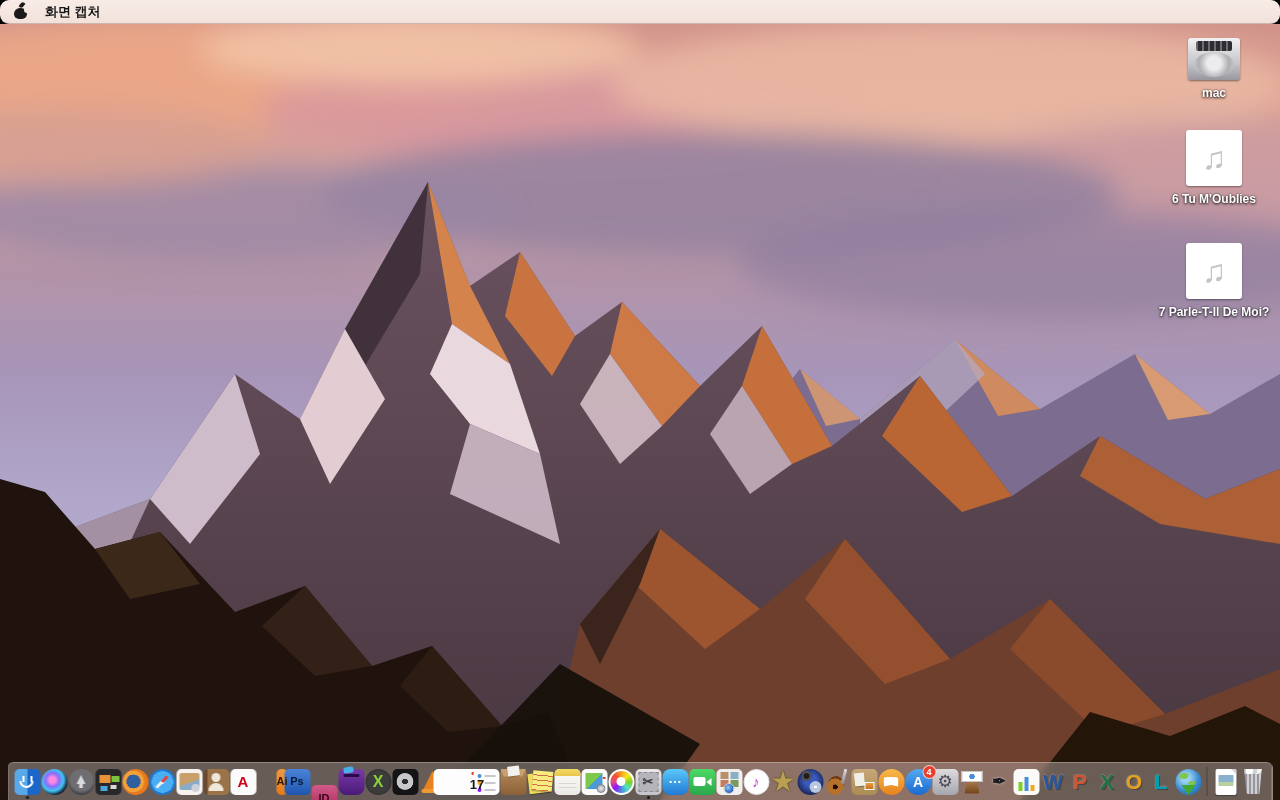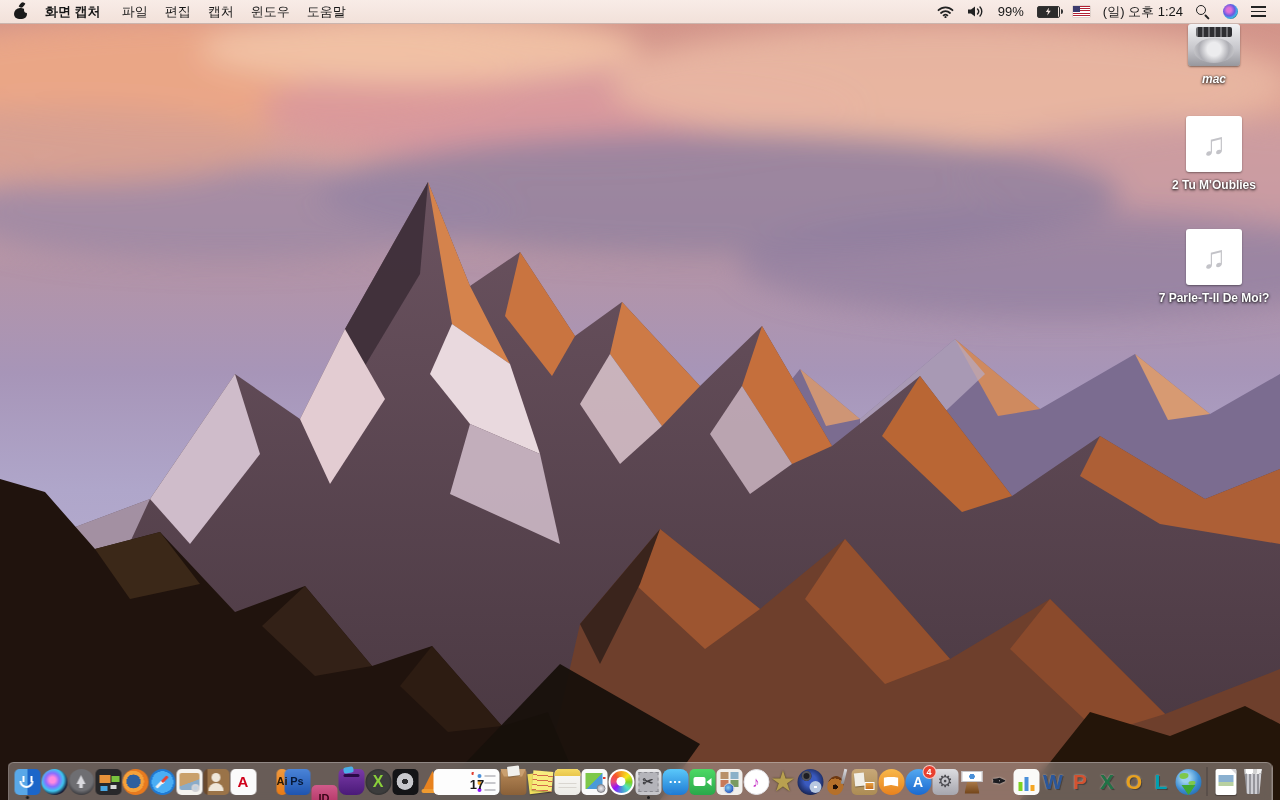--- a/index.html
+++ b/index.html
@@ -4,21 +4,21 @@
 <style>
   html,body{margin:0;padding:0;}
   body{width:1280px;height:800px;overflow:hidden;position:relative;background:#000;
        font-family:"Liberation Sans",sans-serif;-webkit-font-smoothing:antialiased;}
   
   #wallpaper{position:absolute;top:24px;left:0;width:1280px;height:776px;}
   #wallpaper svg{display:block;width:100%;height:100%;}
   
   #menubar{position:absolute;top:0;left:0;width:1280px;height:24px;display:flex;align-items:center;
            padding:0 14px;box-sizing:border-box;background:linear-gradient(#f8ece7,#f2e1da);
-           border-bottom:1px solid rgba(120,80,70,.35);font-size:13px;color:#161616;z-index:50;}
+           border-bottom:1px solid rgba(120,80,70,.35);font-size:13px;color:#161616;z-index:50;border-radius:9px;}
   .apple{width:13px;height:15px;position:relative;margin-right:4px;}
   .apple::before{content:"";position:absolute;bottom:0;left:0;width:13px;height:11px;background:#1a1a1a;
                  border-radius:6px 6px 5px 5px;}
   .apple::after{content:"";position:absolute;right:-3px;top:3px;width:6px;height:6px;border-radius:50%;background:#f5e6e0;}
   .apple i{position:absolute;top:-2px;left:6px;width:4px;height:6px;background:#1a1a1a;
            border-radius:60% 5% 60% 5%;transform:rotate(35deg);}
   .appname{font-weight:bold;margin:0 4px 0 14px;}
   .menu-item{margin-left:17px;}
   #mb-right{margin-left:auto;display:flex;align-items:center;gap:13px;}
   .batt{width:21px;height:10px;border:1px solid #333;border-radius:2px;position:relative;
@@ -272,51 +272,30 @@
   <path d="M430 776 L560 640 L700 720 L660 776 Z" fill="#17100b" opacity=".95"></path>
   <path d="M1020 776 L1090 688 L1170 712 L1245 682 L1280 700 L1280 776 Z" fill="#241509"></path>
 </svg>
 </div>
 
 <div id="menubar">
   <span class="apple">
       <i></i>
     </span>
   <span class="appname">화면 캡처</span>
-  <span id="menus"><span class="menu-item">파일</span><span class="menu-item">편집</span><span class="menu-item">캡처</span><span class="menu-item">윈도우</span><span class="menu-item">도움말</span></span>
-  <span id="mb-right">
-    <svg width="17" height="13">
-      <path d="M1.5 5.2a10 10 0 0 1 14 0" stroke="#222" fill="none" stroke-width="1.8" stroke-linecap="round"></path>
-      <path d="M4 8a6.5 6.5 0 0 1 9 0" stroke="#222" fill="none" stroke-width="1.8" stroke-linecap="round"></path>
-      <path d="M6.6 10.4a3 3 0 0 1 3.8 0" stroke="#222" fill="none" stroke-width="1.8" stroke-linecap="round"></path>
-      <circle cx="8.5" cy="12" r="1.1" fill="#222"></circle>
-    </svg>
-    <svg width="18" height="13">
-      <polygon points="1,4.5 4,4.5 8,1.5 8,11.5 4,8.5 1,8.5" fill="#222"></polygon>
-      <path d="M10.5 4a3.6 3.6 0 0 1 0 5" stroke="#222" fill="none" stroke-width="1.4" stroke-linecap="round"></path>
-      <path d="M13 2a6.6 6.6 0 0 1 0 9" stroke="#222" fill="none" stroke-width="1.4" stroke-linecap="round"></path>
-    </svg>
-    <span>99%</span>
-    <span class="batt"></span>
-    <span class="flag"></span>
-    <span>(일) 오후 1:24</span>
-    <span class="mag"></span>
-    <span class="siri-mb"></span>
-    <span class="nc"></span>
-  </span>
 </div>
 
 <div id="desk">
-    <div class="desk-item" style=" font-style: italic;">
+    <div class="desk-item" style="margin-top: 14px;">
       <div class="drive"></div>
       <div class="dlabel">mac</div>
     </div>
     <div class="desk-item" style="margin-top: 30px;">
       <div class="audiofile">♫</div>
-      <div class="dlabel">2 Tu M'Oublies</div>
+      <div class="dlabel">6 Tu M'Oublies</div>
     </div>
     <div class="desk-item" style="margin-top: 37px;">
       <div class="audiofile">♫</div>
       <div class="dlabel">7 Parle-T-Il De Moi?</div>
     </div>
   </div>
 
 <div id="dock">
     <div class="dock-item">
       <div class="di ic-finder"></div>

